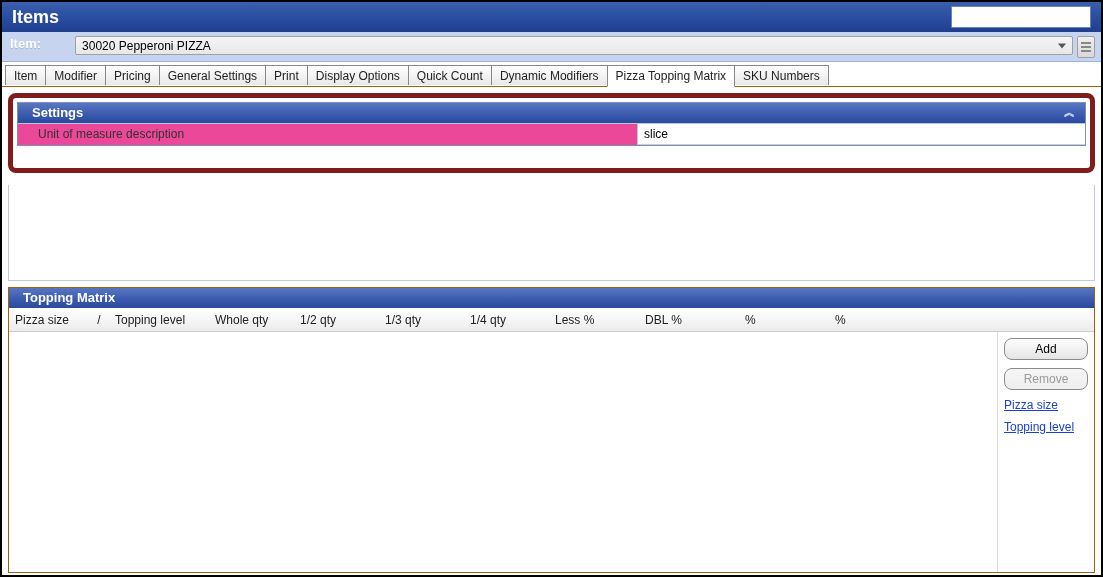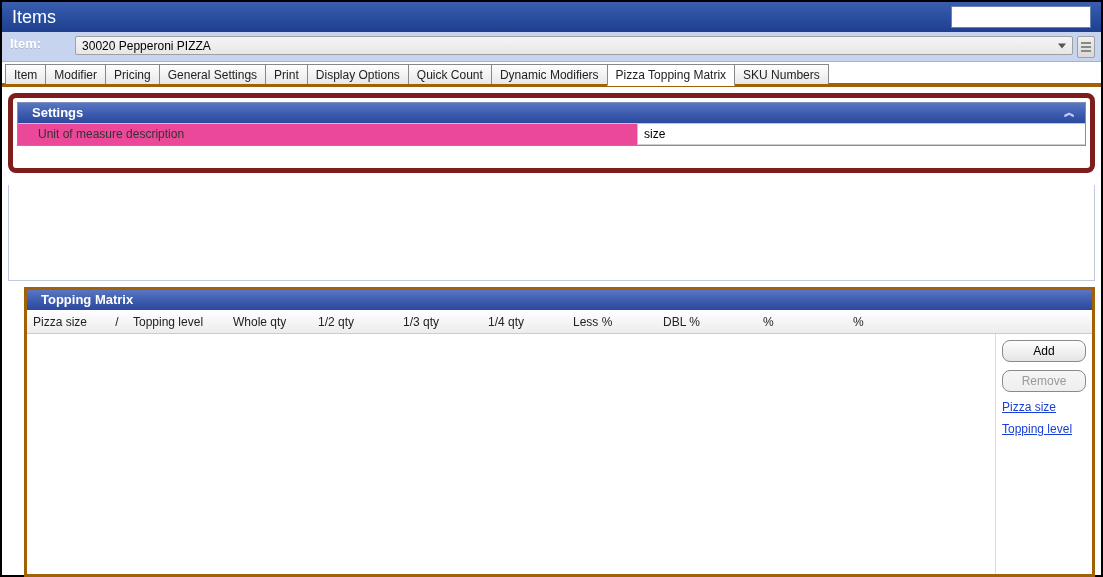--- a/index.html
+++ b/index.html
@@ -19,20 +19,21 @@
     background: #fff;
   }
   .title-bar {
     background: linear-gradient(to bottom, #3b5fae 0%, #2a4ea0 50%, #1f3f8e 100%);
     color: #fff;
     font-size: 18px;
     padding: 4px 10px;
     height: 30px;
     display: flex;
     align-items: center;
+    font-weight: bold;
   }
   .title-bar .title { flex: 0 0 auto; }
   .title-bar .spacer { flex: 1; }
   .title-bar .right-box {
     width: 140px;
     height: 22px;
     background: #fff;
     border: 1px solid #6a82b8;
   }
   .item-row {
@@ -81,24 +82,24 @@
     border-radius: 2px;
     display: flex;
     flex-direction: column;
     justify-content: center;
     gap: 2px;
     padding: 3px;
   }
   .item-row .grip div { height: 2px; background: #888; }
   .tab-strip {
     display: flex;
-    align-items: center;
+    align-items: flex-start;
     padding: 3px 9px 0 3px;
     background: #fff;
-    border-bottom: 4px solid #a16207;
+    border-bottom: 1px solid #a16207;
     height: 25px;
   }
   .tab {
     background: linear-gradient(to bottom,#fefefe,#e8e8e8);
     border: 1px solid #888;
     border-bottom: none;
     padding: 2px 8px;
     margin-right: 0px;
     margin-left: -1px;
     position: relative;
@@ -157,22 +158,22 @@
     color: #333;
     font-size: 12px;
   }
   .settings-row .val {
     flex: 1;
     padding: 3px 0 0 6px;
     background: #fff;
     border-bottom: 1px solid #ccc;
   }
   .topping-panel {
-    margin: 0 6px 6px 22px;
-    border: 3px solid #a16207;
+    margin: 0 6px 6px 6px;
+    border: 1px solid #a16207;
     background: #fff;
   }
   .columns-header {
     display: flex;
     background: linear-gradient(to bottom,#fff,#ececec);
     border-bottom: 1px solid #ccc;
     height: 24px;
     align-items: center;
     font-size: 12px;
     color: #222;
@@ -292,21 +293,21 @@
 
   <div class="tab-content">
     <div class="highlight-box">
       <div class="panel">
         <div class="panel-header">
           <span class="ph-title">Settings</span>
           <span class="collapse-icon">︽</span>
         </div>
         <div class="settings-row">
           <div class="lbl">Unit of measure description</div>
-          <div class="val">size</div>
+          <div class="val">slice</div>
         </div>
       </div>
     </div>
   </div>
 
   <div class="blank-area"></div>
 
   <div class="topping-panel">
     <div class="panel-header">
       <span class="ph-title">Topping Matrix</span>

